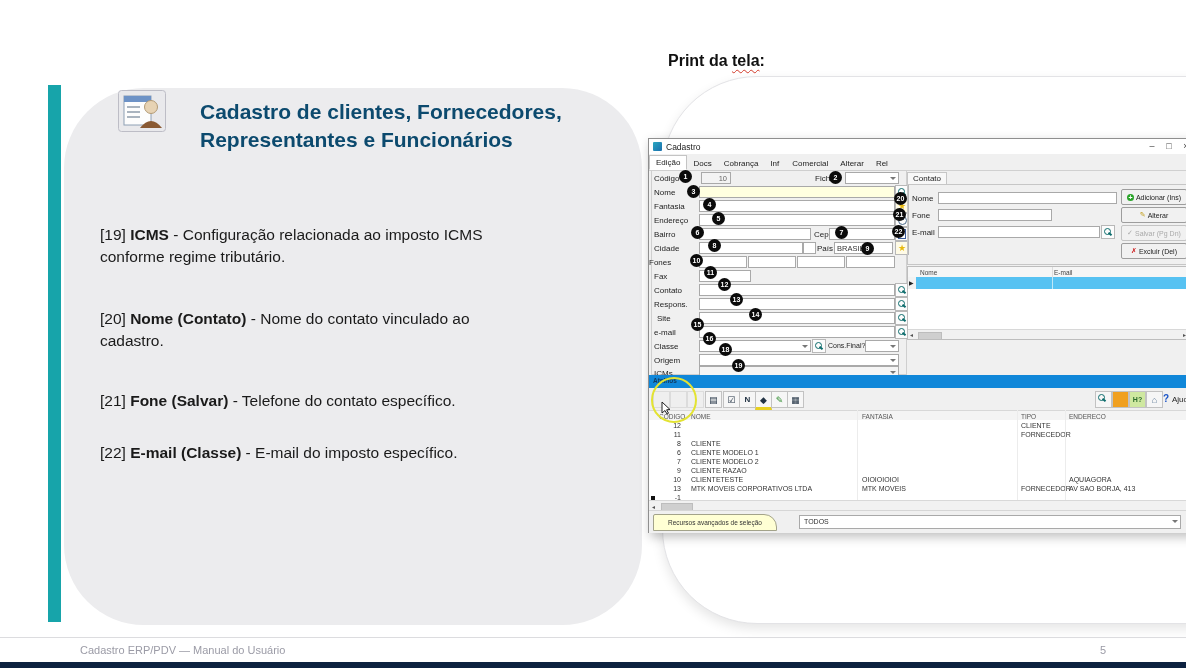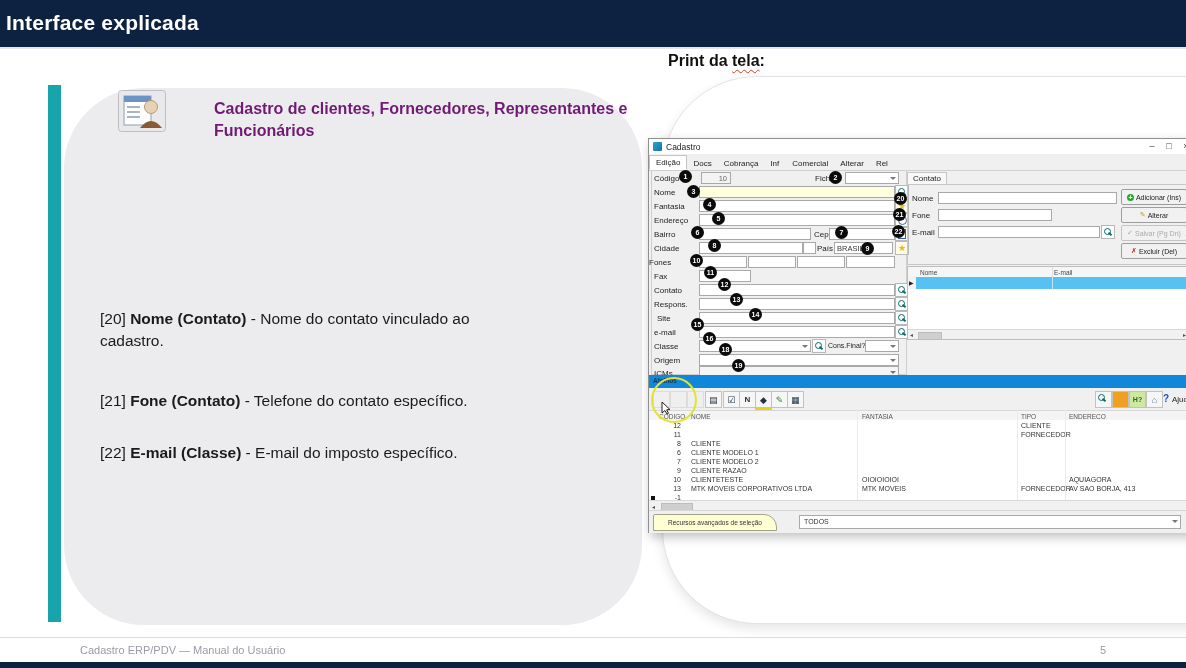--- a/index.html
+++ b/index.html
@@ -7,21 +7,21 @@
         font-family:"Liberation Sans",sans-serif;}
   .abs{position:absolute;}
   
   .topbar{left:0;top:0;width:1186px;height:47px;background:#0d2240;border-bottom:2px solid #e6e6e6;}
   .topbar h1{margin:0;padding:11px 0 0 6px;color:#fff;font-size:21px;font-weight:bold;letter-spacing:.2px;}
   
   .teal{left:48px;top:85px;width:13px;height:537px;background:#17a4aa;}
   .graypanel{left:64px;top:88px;width:578px;height:537px;background:#ececee;border-radius:80px;}
   .whitepanel{left:662px;top:76px;width:560px;height:546px;background:#fff;border:1px solid #e3e3e6;
               border-radius:95px 0 0 95px;box-shadow:0 5px 12px rgba(0,0,0,.10);}
-  .introheading{left:214px;top:98px;width:440px;font-size:16px;font-weight:bold;color:#701a75;line-height:1.35;}
+  .introheading{left:200px;top:98px;width:440px;font-size:21px;font-weight:bold;color:#0c4a6e;line-height:1.35;}
   .item{left:100px;width:387px;font-size:15.5px;color:#1a1a1a;line-height:1.4;}
   .item b{font-weight:bold;}
   .printlbl{left:668px;top:52px;font-size:16px;font-weight:bold;color:#111;}
   .wavy{text-decoration:underline;text-decoration-style:wavy;text-decoration-color:#d23a2a;
         text-decoration-thickness:1px;text-underline-offset:3px;}
   
   .footline{left:0;top:637px;width:1186px;height:1px;background:#dcdcdf;}
   .foottext{top:644px;font-size:11px;color:#9b9ba6;}
   .botstrip{left:0;bottom:0;width:1186px;height:6px;background:#0d2240;}
   
@@ -87,48 +87,48 @@
   .ytab{position:absolute;left:4px;top:3px;width:122px;height:15px;background:#ffffd4;border:1px solid #a3a38a;
         border-radius:2px 13px 0 0;font-size:6.5px;display:flex;align-items:center;justify-content:center;color:#333;}
   .redx{position:absolute;left:536px;top:4px;color:#cc1414;font-weight:bold;font-size:10px;}
   .helpq{color:#1b55c8;font-weight:bold;font-size:10px;}
 </style>
 </head>
 <body>
 
 <div class="page">
 
-  <div class="abs topbar">
-    <h1>Interface explicada</h1>
-  </div>
 
   <div class="abs teal"></div>
   <div class="abs whitepanel"></div>
   <div class="abs graypanel"></div>
 
   <div class="abs" style="left:118px;top:90px">
     <svg width="48" height="42" viewBox="0 0 48 42">
       <rect x="0.5" y="0.5" width="47" height="41" rx="3" fill="#e9e9ec" stroke="#bdbdc6"></rect>
       <rect x="6" y="6" width="27" height="29" fill="#fdfdfd" stroke="#8ea0b4"></rect>
       <rect x="6" y="6" width="27" height="6" fill="#6d92c6"></rect>
       <rect x="9" y="16" width="13" height="2" fill="#aab4bf"></rect>
       <rect x="9" y="21" width="13" height="2" fill="#aab4bf"></rect>
       <rect x="9" y="26" width="13" height="2" fill="#aab4bf"></rect>
       <circle cx="33" cy="17" r="6.5" fill="#e7d3b4" stroke="#b39b76"></circle>
       <path d="M22 38 q11 -14 22 0 z" fill="#8a5a33"></path>
     </svg>
   </div>
 
   <div class="abs introheading">Cadastro de clientes, Fornecedores, Representantes e Funcionários</div>
 
+  <div class="abs item" style="top:224px">
+    <span>[19] </span><b>ICMS</b><span> - Configuração relacionada ao imposto ICMS conforme regime tributário.</span>
+  </div>
   <div class="abs item" style="top:308px">
     <span>[20] </span><b>Nome (Contato)</b><span> - Nome do contato vinculado ao cadastro.</span>
   </div>
   <div class="abs item" style="top:390px;width:470px">
-    <span>[21] </span><b>Fone (Contato)</b><span> - Telefone do contato específico.</span>
+    <span>[21] </span><b>Fone (Salvar)</b><span> - Telefone do contato específico.</span>
   </div>
   <div class="abs item" style="top:442px;width:470px">
     <span>[22] </span><b>E-mail (Classe)</b><span> - E-mail do imposto específico.</span>
   </div>
 
   <div class="abs printlbl">
     <span>Print da </span><span class="wavy">tela</span><span>:</span>
   </div>
 
   <div class="abs win">

